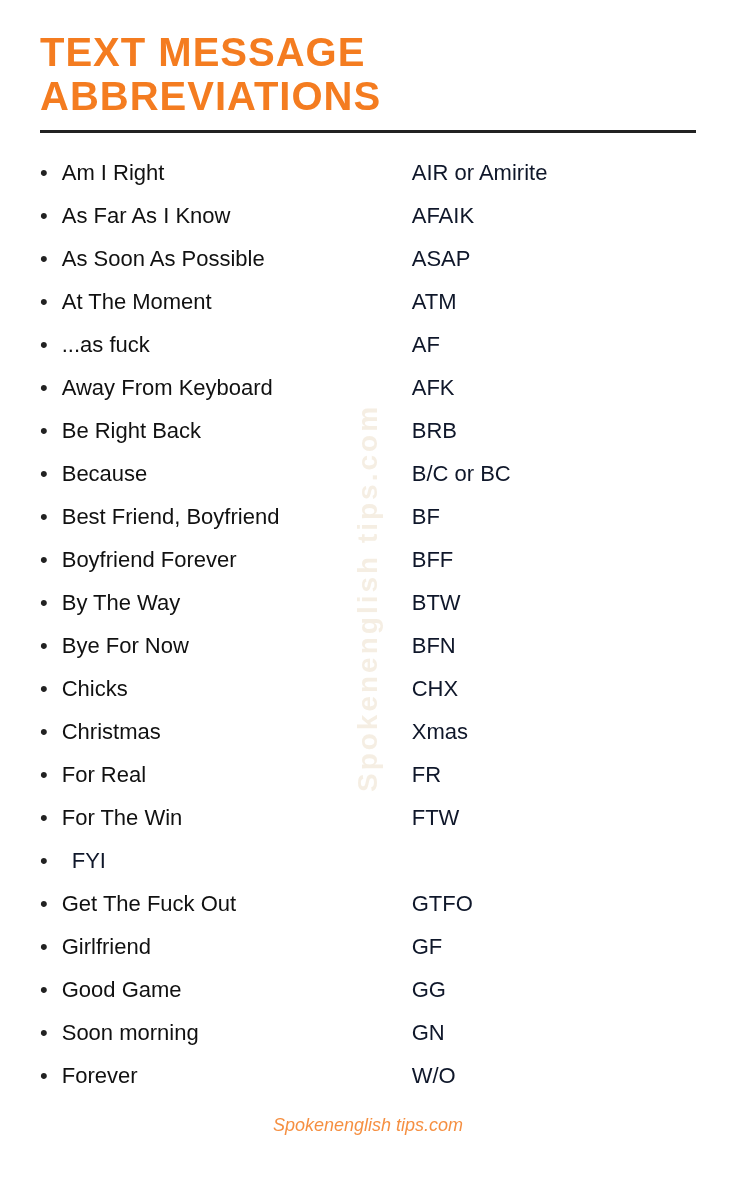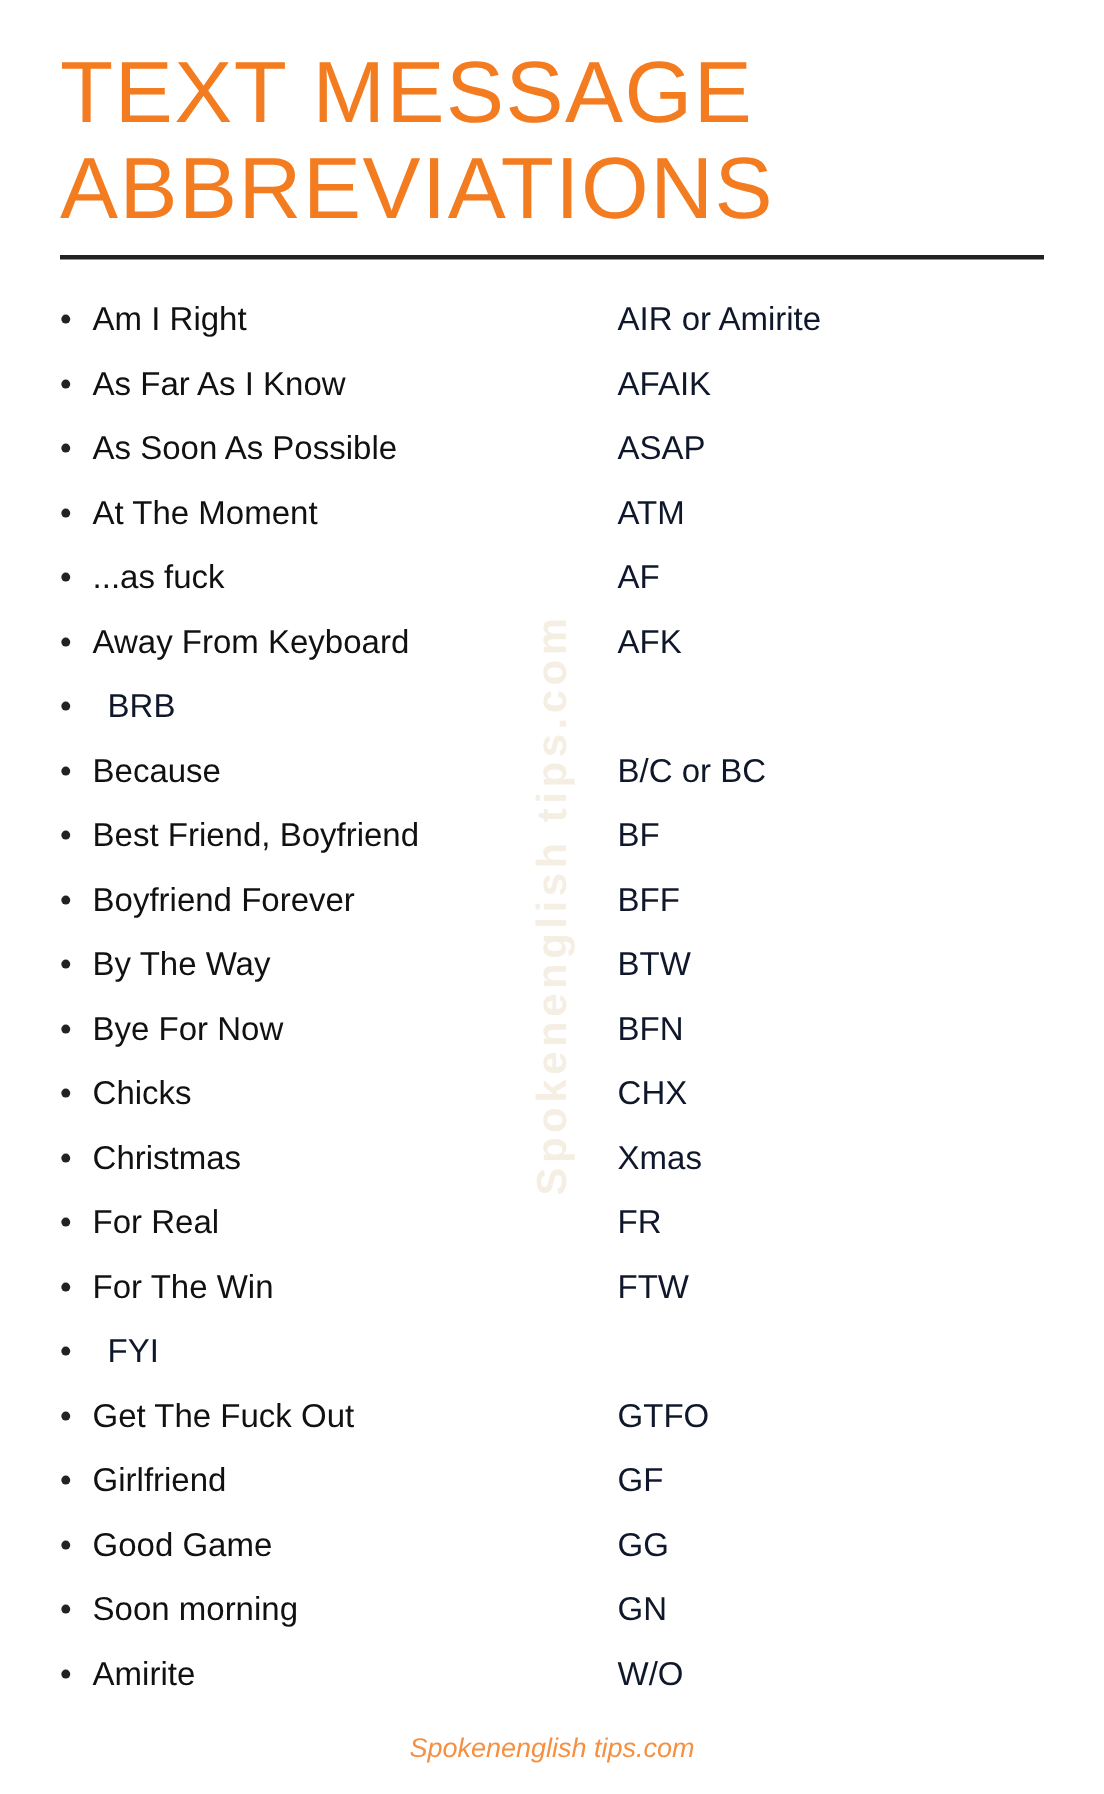--- a/index.html
+++ b/index.html
@@ -18,22 +18,22 @@
 
     .page-container {
       width: 736px;
       min-height: 1196px;
       background: #ffffff;
       padding: 30px 40px 30px 40px;
       position: relative;
     }
 
     .page-title {
-      font-size: 58px;
-      font-weight: 400;
+      font-size: 40px;
+      font-weight: 700;
       color: #f47c20;
       line-height: 1.1;
       margin-bottom: 12px;
       text-transform: uppercase;
       letter-spacing: 1px;
     }
 
     .divider {
       height: 3px;
       background: #222222;
@@ -134,20 +134,21 @@
         <span class="phrase">...as fuck</span>
         <span class="abbr">AF</span>
       </li>
       <li>
         <span class="bullet">•</span>
         <span class="phrase">Away From Keyboard</span>
         <span class="abbr">AFK</span>
       </li>
       <li>
         <span class="bullet">•</span>
+        <span class="phrase">Be Right Back</span>
         <span class="abbr">BRB</span>
       </li>
       <li>
         <span class="bullet">•</span>
         <span class="phrase">Because</span>
         <span class="abbr">B/C or BC</span>
       </li>
       <li>
         <span class="bullet">•</span>
         <span class="phrase">Best Friend, Boyfriend</span>
@@ -207,21 +208,21 @@
         <span class="phrase">Good Game</span>
         <span class="abbr">GG</span>
       </li>
       <li>
         <span class="bullet">•</span>
         <span class="phrase">Soon morning</span>
         <span class="abbr">GN</span>
       </li>
       <li>
         <span class="bullet">•</span>
-        <span class="phrase">Amirite</span>
+        <span class="phrase">Forever</span>
         <span class="abbr">W/O</span>
       </li>
     </ul>
 
   <div class="watermark">Spokenenglish tips.com</div>
 
   <div class="footer">
     <span>Spokenenglish tips.com</span>
   </div>
 </div>

